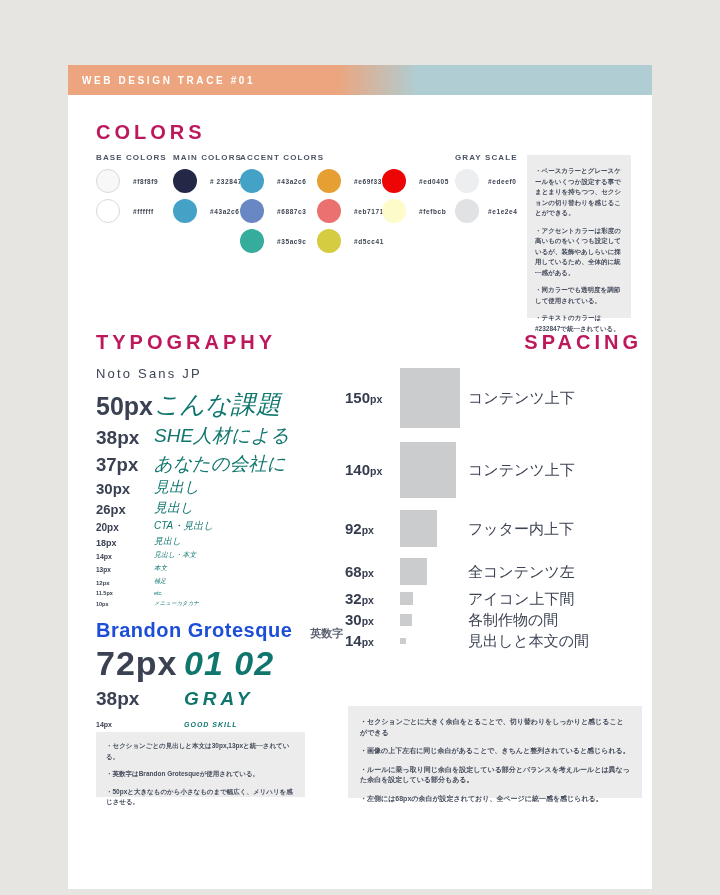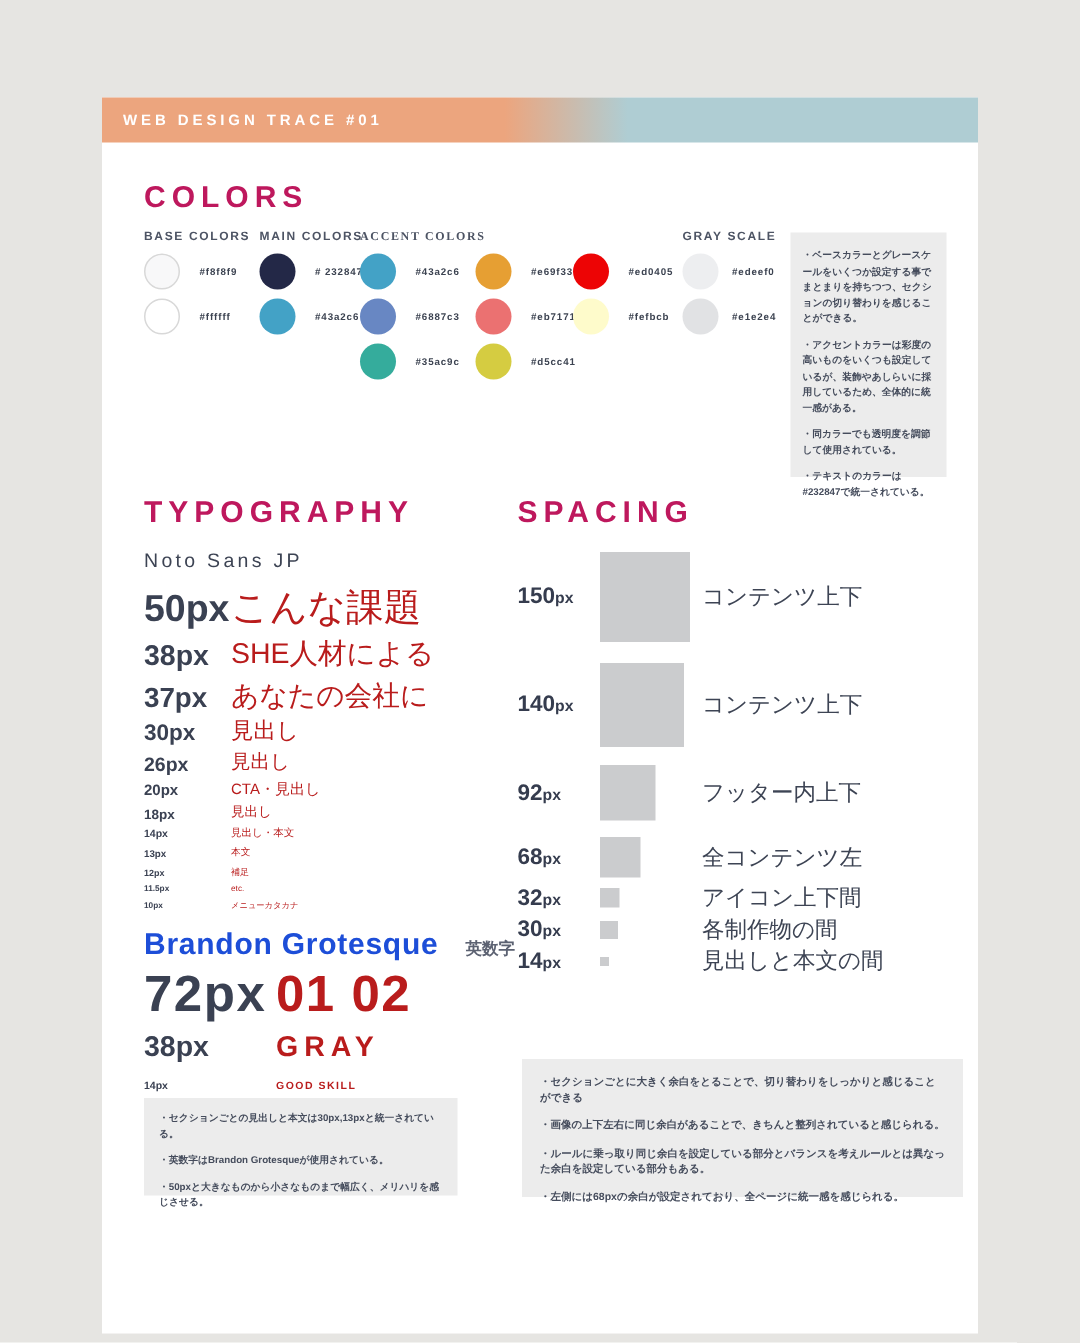--- a/index.html
+++ b/index.html
@@ -28,42 +28,42 @@
   }
   .sec-h {
     font-size:20px; font-weight:600; letter-spacing:4px; color:#be185d;
   }
   
   .colors-h { position:absolute; left:28px; top:56px; }
   .col-label {
     position:absolute; top:88px; font-size:8px; font-weight:700;
     letter-spacing:1.1px; color:#4d5464;
   }
-  .cl0{left:28px;} .cl1{left:105px;} .cl2{left:172px;font-family:Liberation Serif, serif;} .cl3{left:387px;}
+  .cl0{left:28px;} .cl1{left:105px;} .cl2{left:172px;} .cl3{left:387px;}
   .swcol { position:absolute; top:104px; }
   .sc0{left:28px;} .sc1{left:105px;} .sc2{left:172px;} .sc3{left:249px;} .sc4{left:314px;} .sc5{left:387px;}
   .swatch { display:flex; align-items:center; height:24px; margin-bottom:6px; }
   .dot { width:24px; height:24px; border-radius:50%; flex:0 0 24px; }
   .dot.ring { border:1px solid #d8d8d8; }
   .hex { margin-left:13px; font-size:6.5px; font-weight:700; letter-spacing:0.6px; color:#3c4351; white-space:nowrap; }
   .sc5 .hex { margin-left:9px; }
   
   .notebox { position:absolute; background:#ececec; }
   .nb-colors { left:459px; top:90px; width:104px; height:163px; padding:11px 8px; }
   .nb-typo   { left:28px;  top:667px; width:209px; height:65px; padding:9px 10px; }
   .nb-space  { left:280px; top:641px; width:294px; height:92px; padding:11px 12px; }
   .note-p { font-size:6.5px; line-height:1.62; font-weight:600; color:#454c5c; margin-bottom:7px; }
   .nb-space .note-p { font-size:7px; line-height:1.5; margin-bottom:8px; }
   
   .typo { position:absolute; left:28px; top:266px; width:252px; }
   .family-label { margin-top:12px; font-size:13px; letter-spacing:2.2px; font-weight:500; color:#3d4454; height:16px; }
   .typo-rows { margin-top:6px; }
   .trow { display:flex; align-items:flex-end; margin-bottom:2px; }
   .tsize { flex:0 0 58px; font-weight:600; color:#3a4152; }
-  .tsample { font-weight:500; color:#b91c1c; white-space:nowrap; }
+  .tsample { font-weight:500; color:#0f766e; white-space:nowrap;font-style:italic; }
   .r0 .tsize,.r0 .tsample{font-size:25px;}
   .r1 .tsize,.r1 .tsample{font-size:19px;}
   .r2 .tsize,.r2 .tsample{font-size:18.5px;}
   .r3 .tsize,.r3 .tsample{font-size:15px;}
   .r4 .tsize,.r4 .tsample{font-size:13px;}
   .r5 .tsize,.r5 .tsample{font-size:10px;}
   .r6 .tsize,.r6 .tsample{font-size:9px;}
   .r7 .tsize,.r7 .tsample{font-size:7px;}
   .r8 .tsize,.r8 .tsample{font-size:6.5px;}
   .r9 .tsize,.r9 .tsample{font-size:6px;}
@@ -73,21 +73,21 @@
   .brandon-head { margin-top:12px; display:flex; align-items:baseline; height:19px; }
   .brandon-name { font-size:20px; font-weight:700; letter-spacing:0.5px; color:#1d4ed8; }
   .brandon-tag { margin-left:18px; font-size:11px; color:#5c6272; font-weight:700; }
   .brow { display:flex; align-items:baseline; }
   .brow .tsize { flex:0 0 88px; }
   .b0 { margin-top:6px; } .b0 .tsize,.b0 .tsample{ font-size:34px; font-weight:600; letter-spacing:1px;}
   .b1 { margin-top:5px; } .b1 .tsize{font-size:19px;} .b1 .tsample{ font-size:19px; letter-spacing:4px; font-weight:600;}
   .b2 { margin-top:11px;} .b2 .tsize{font-size:7px;} .b2 .tsample{ font-size:7px; letter-spacing:1px; font-weight:700;}
   .b3 { margin-top:8px; } .b3 .tsize{font-size:6px;} .b3 .tsample{ font-size:6px; letter-spacing:0.5px; font-weight:700;}
   
-  .spacing { position:absolute; left:277px; top:266px; width:297px; }
+  .spacing { position:absolute; left:277px; top:266px; width:297px;text-align:right; }
   .spacing .sec-h { height:24px; }
   .srow { position:relative; }
   .snum { position:absolute; left:0; top:50%; transform:translateY(-50%); white-space:nowrap; }
   .snum b { font-size:15px; font-weight:700; color:#353c4e; }
   .snum i { font-style:normal; font-size:10.5px; font-weight:700; color:#353c4e; }
   .sbox { position:absolute; left:55px; top:0; background:#cbccce; }
   .slabel { position:absolute; left:123px; top:50%; transform:translateY(-50%); font-size:15px; font-weight:500; color:#3d4454; white-space:nowrap; }
   .s0{height:60px; margin-top:13px;} .s0 .sbox{width:60px;height:60px;}
   .s1{height:56px; margin-top:14px;} .s1 .sbox{width:56px;height:56px;}
   .s2{height:37px; margin-top:12px;} .s2 .sbox{width:37px;height:37px;}

